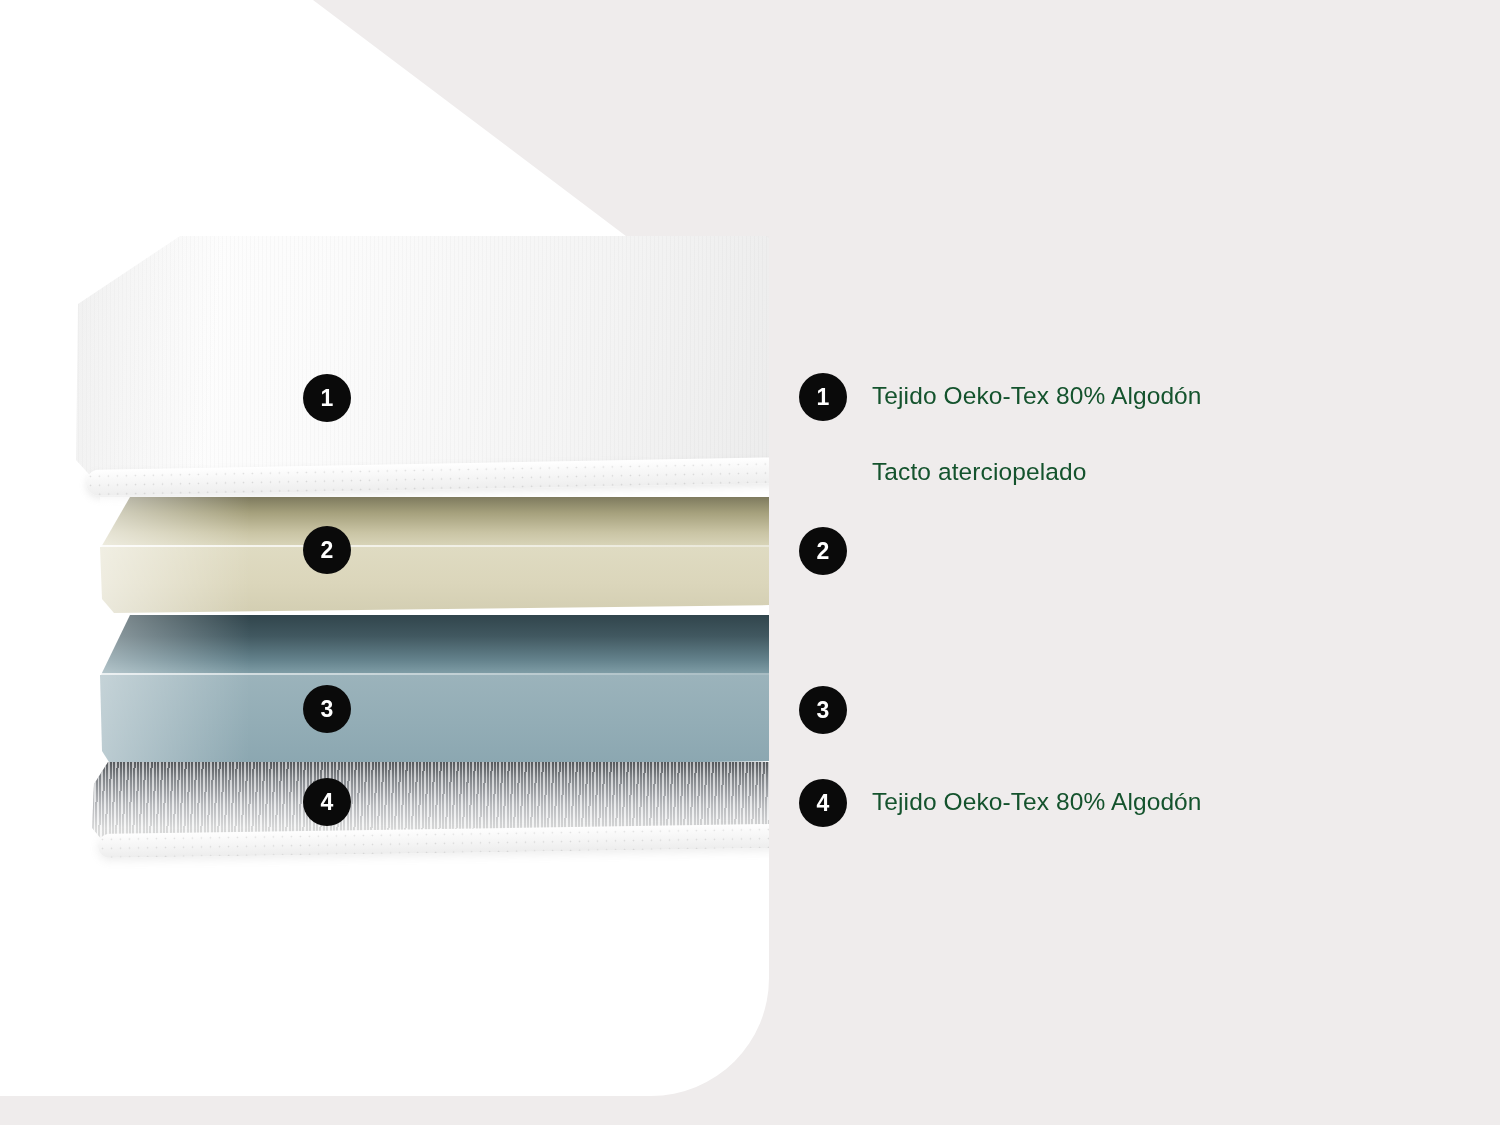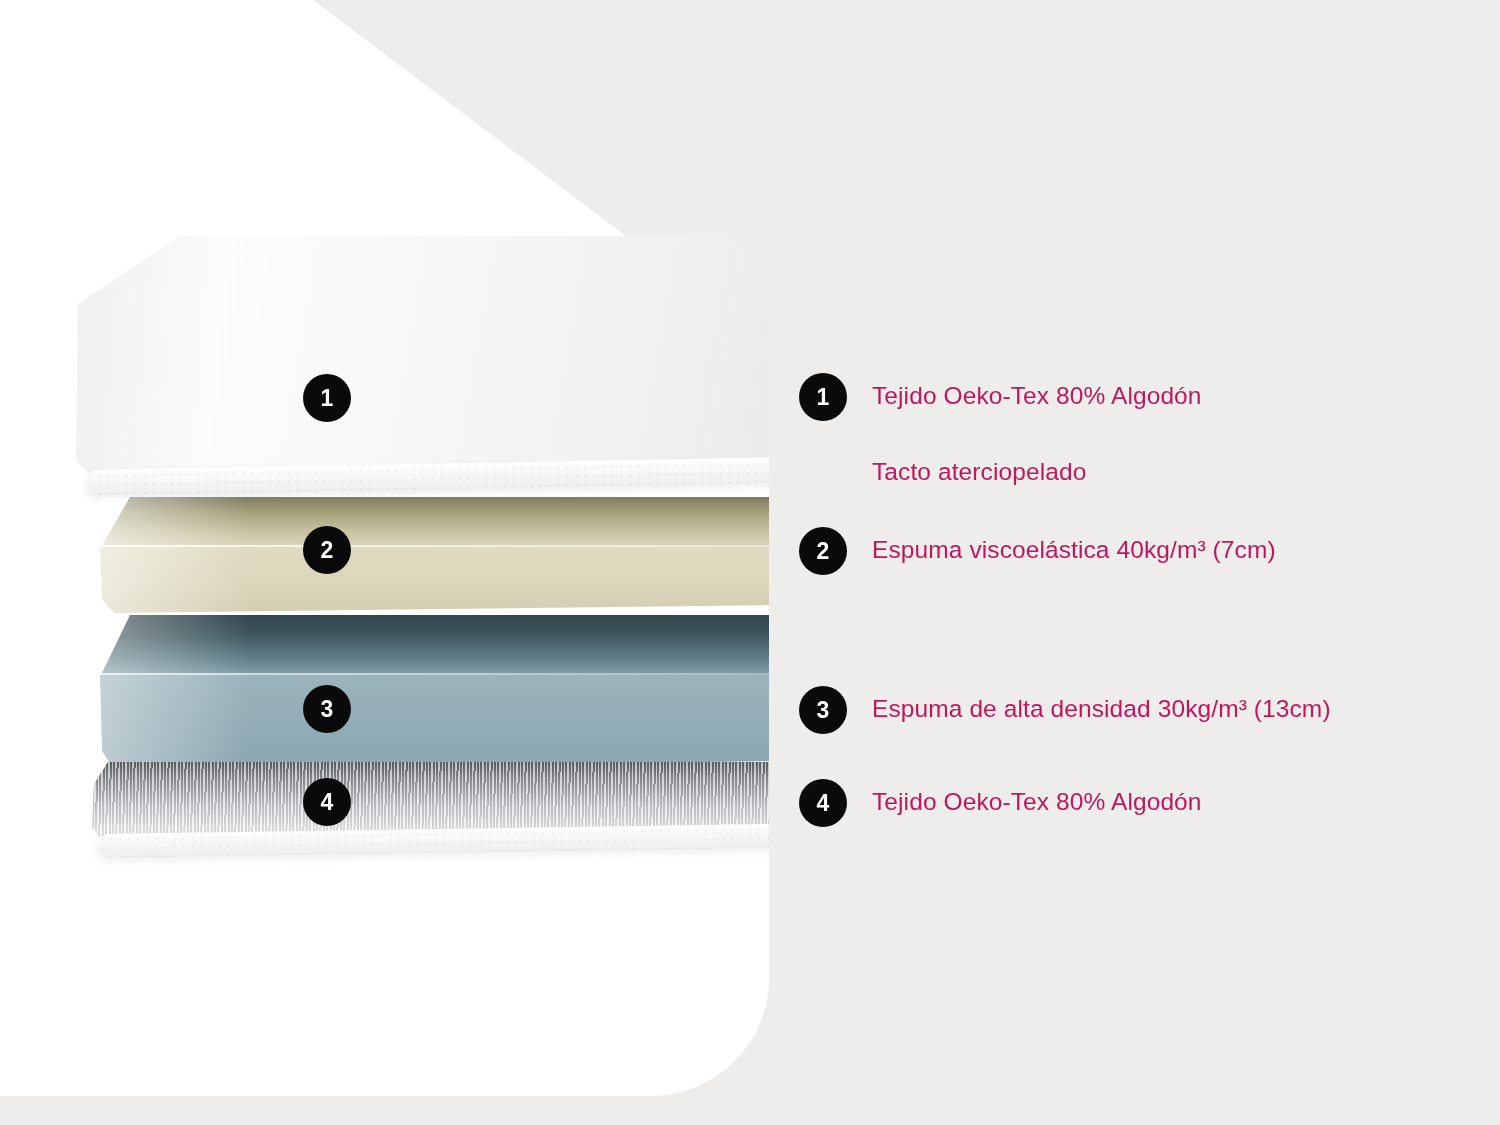--- a/index.html
+++ b/index.html
@@ -295,21 +295,21 @@
     color: #ffffff;
     font-size: 23px;
     font-weight: 600;
     display: flex;
     align-items: center;
     justify-content: center;
     line-height: 1;
   }
   .legend-text {
     margin-left: 25px;
-    color: #be185d;
+    color: #14532d;
     font-size: 24.5px;
     line-height: 42px;
     letter-spacing: .1px;
     white-space: nowrap;
     padding-top: 2px;
   }
   .legend-text .line2 { display: block; margin-top: 34px; }
 </style>
 </head>
 <body>
@@ -359,30 +359,24 @@
     <div class="legend-row" id="legend-row-1">
       <div class="legend-badge">1</div>
       <div class="legend-text">
         <span>Tejido Oeko-Tex 80% Algodón</span>
         <span class="line2">Tacto aterciopelado</span>
       </div>
     </div>
 
     <div class="legend-row" id="legend-row-2">
       <div class="legend-badge">2</div>
-      <div class="legend-text">
-        <span>Espuma viscoelástica 40kg/m³ (7cm)</span>
-      </div>
     </div>
 
     <div class="legend-row" id="legend-row-3">
       <div class="legend-badge">3</div>
-      <div class="legend-text">
-        <span>Espuma de alta densidad 30kg/m³ (13cm)</span>
-      </div>
     </div>
 
     <div class="legend-row" id="legend-row-4">
       <div class="legend-badge">4</div>
       <div class="legend-text">
         <span>Tejido Oeko-Tex 80% Algodón</span>
       </div>
     </div>
 
   </div>

